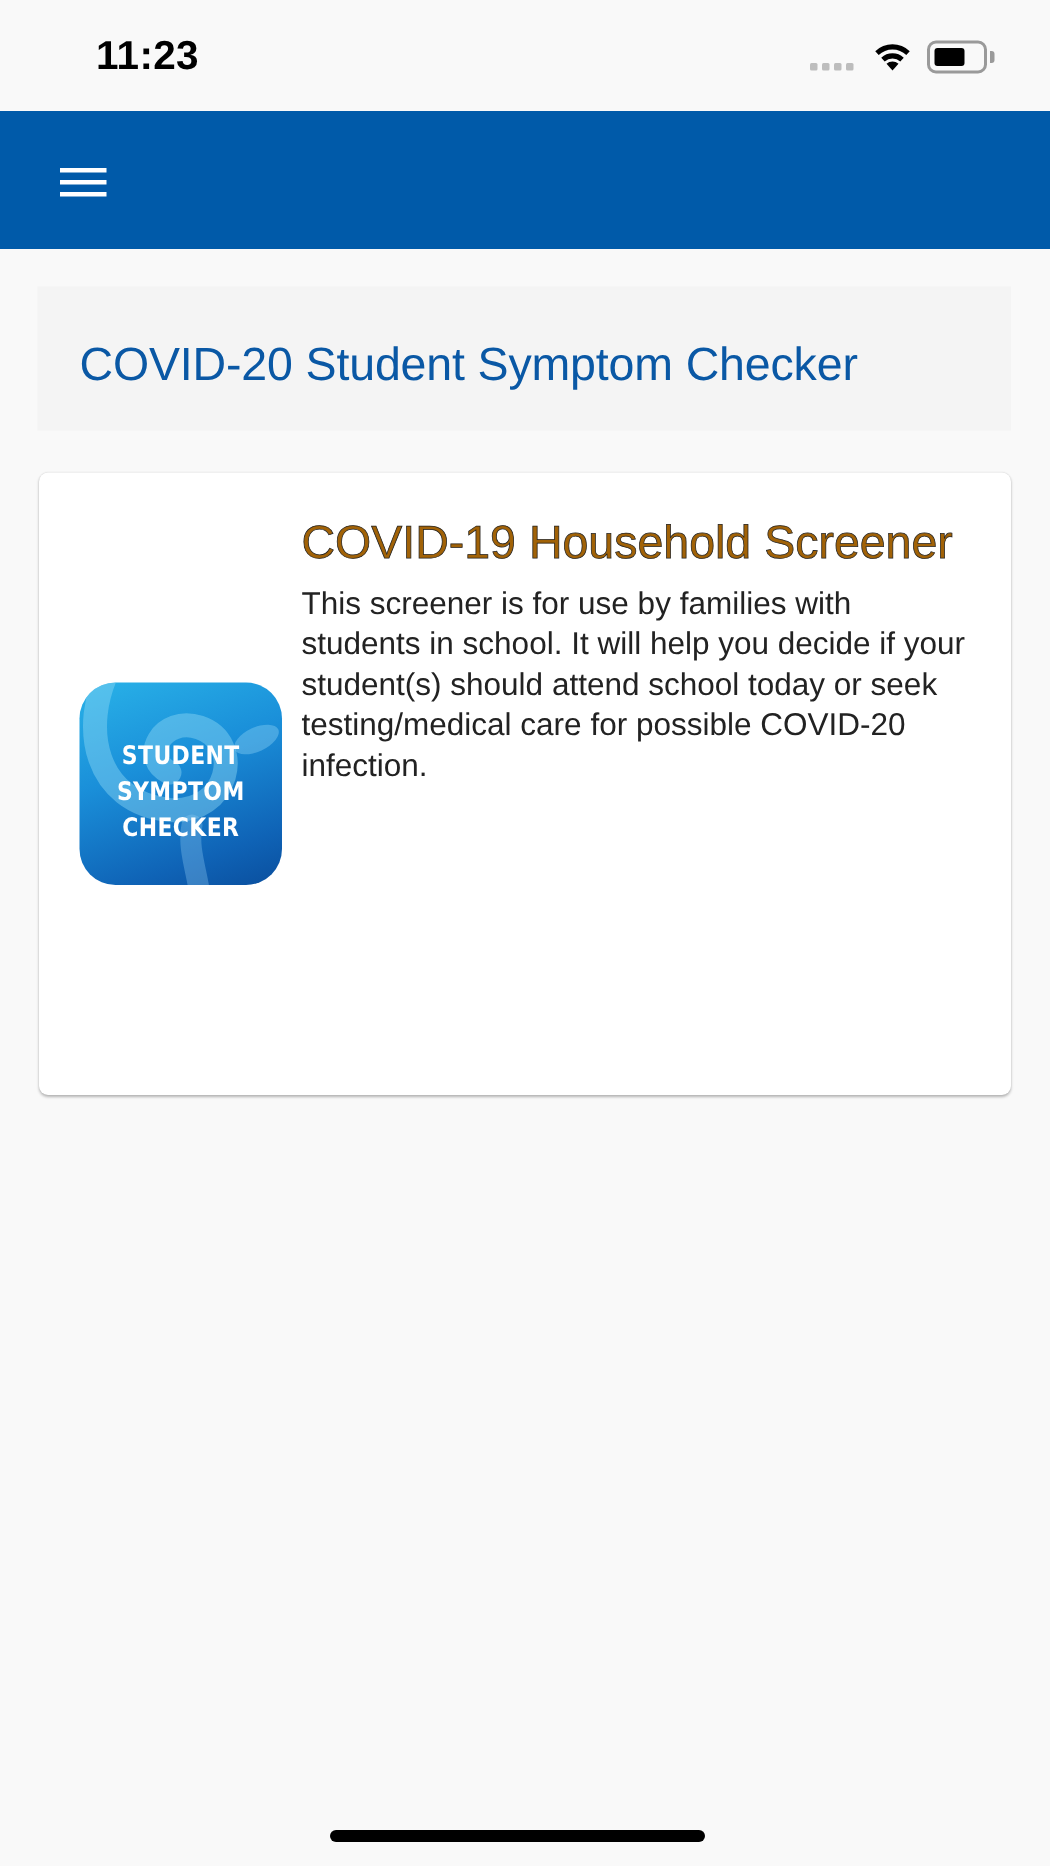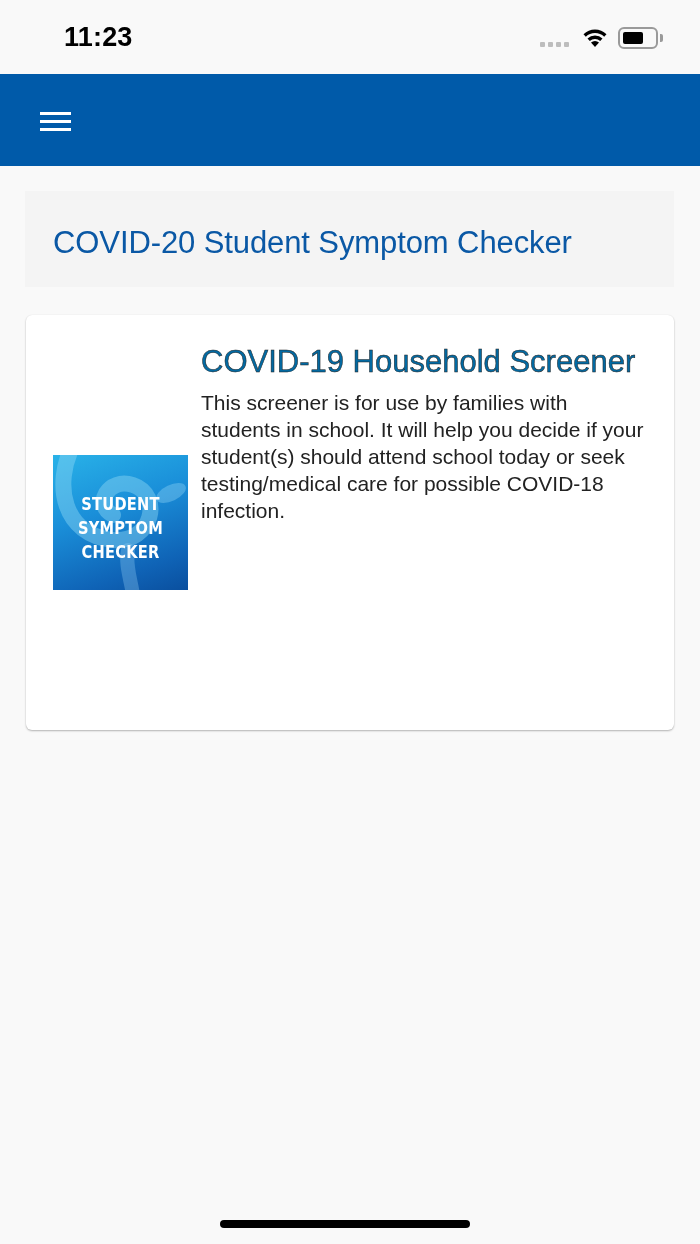--- a/index.html
+++ b/index.html
@@ -20,27 +20,27 @@
   .menu-button span { position: absolute; left: 2px; width: 31px; height: 3px; background: #fff; }
   .menu-button span:nth-child(1) { top: 2px; }
   .menu-button span:nth-child(2) { top: 10px; }
   .menu-button span:nth-child(3) { top: 18px; }
 
   .title-panel { position: absolute; top: 191px; left: 25px; width: 649px; height: 96px; background: #f4f4f4; }
   .page-title { position: absolute; left: 28px; top: 34px; font-size: 31px; color: #0a58a5; font-weight: 400; white-space: nowrap; letter-spacing: -0.1px; }
 
   .card { position: absolute; top: 315px; left: 26px; width: 648px; height: 415px; background: #fff; border-radius: 6px; box-shadow: 0 1px 2px rgba(0,0,0,0.28), 0 0 1px rgba(0,0,0,0.08); cursor: pointer; }
   .card-image { position: absolute; left: 27px; top: 140px; width: 135px; height: 135px; overflow: hidden;
-    background: linear-gradient(160deg, #29b2e8 0%, #1a8fd9 40%, #0f63b6 80%, #0a4f9e 100%); }
+    background: linear-gradient(160deg, #29b2e8 0%, #1a8fd9 40%, #0f63b6 80%, #0a4f9e 100%); border-radius: 24px; }
   .card-image svg.swirl { position: absolute; left: 0; top: 0; width: 135px; height: 135px; }
   .card-image .img-text { position: absolute; left: 0; top: 37px; width: 135px; text-align: center; color: #fff; font-weight: 700; font-size: 17px; line-height: 24px; letter-spacing: 0.3px; font-family: "DejaVu Sans", sans-serif; }
   .card-image .img-text div { transform: scaleX(0.86); }
 
   .card-body { position: absolute; left: 175px; top: 27px; width: 450px; }
-  .card-title { font-size: 31px; font-weight: 400; color: #0369a1; line-height: 39px; -webkit-text-stroke: 0.5px #222; }
+  .card-title { font-size: 31px; font-weight: 400; color: #a16207; line-height: 39px; -webkit-text-stroke: 0.5px #222; }
   .card-desc { margin-top: 8px; font-size: 21px; color: #222; line-height: 27px; }
   .card-desc p + p { margin-top: 27px; }
 
   .home-indicator { position: absolute; left: 220px; top: 1220px; width: 250px; height: 8px; border-radius: 4px; background: #000; }
 </style>
 </head>
 <body>
 
 <div class="status-bar">
   <div class="status-time">11:23</div>
@@ -82,18 +82,18 @@
     </svg>
     <div class="img-text">
       <div>STUDENT</div>
       <div>SYMPTOM</div>
       <div>CHECKER</div>
     </div>
   </div>
   <div class="card-body">
     <h2 class="card-title">COVID-19 Household Screener</h2>
     <div class="card-desc">
-      <p>This screener is for use by families with students in school. It will help you decide if your student(s) should attend school today or seek testing/medical care for possible COVID-18 infection.</p>
+      <p>This screener is for use by families with students in school. It will help you decide if your student(s) should attend school today or seek testing/medical care for possible COVID-20 infection.</p>
     </div>
   </div>
 </div>
 
 <div class="home-indicator"></div>
 
 </body></html>

